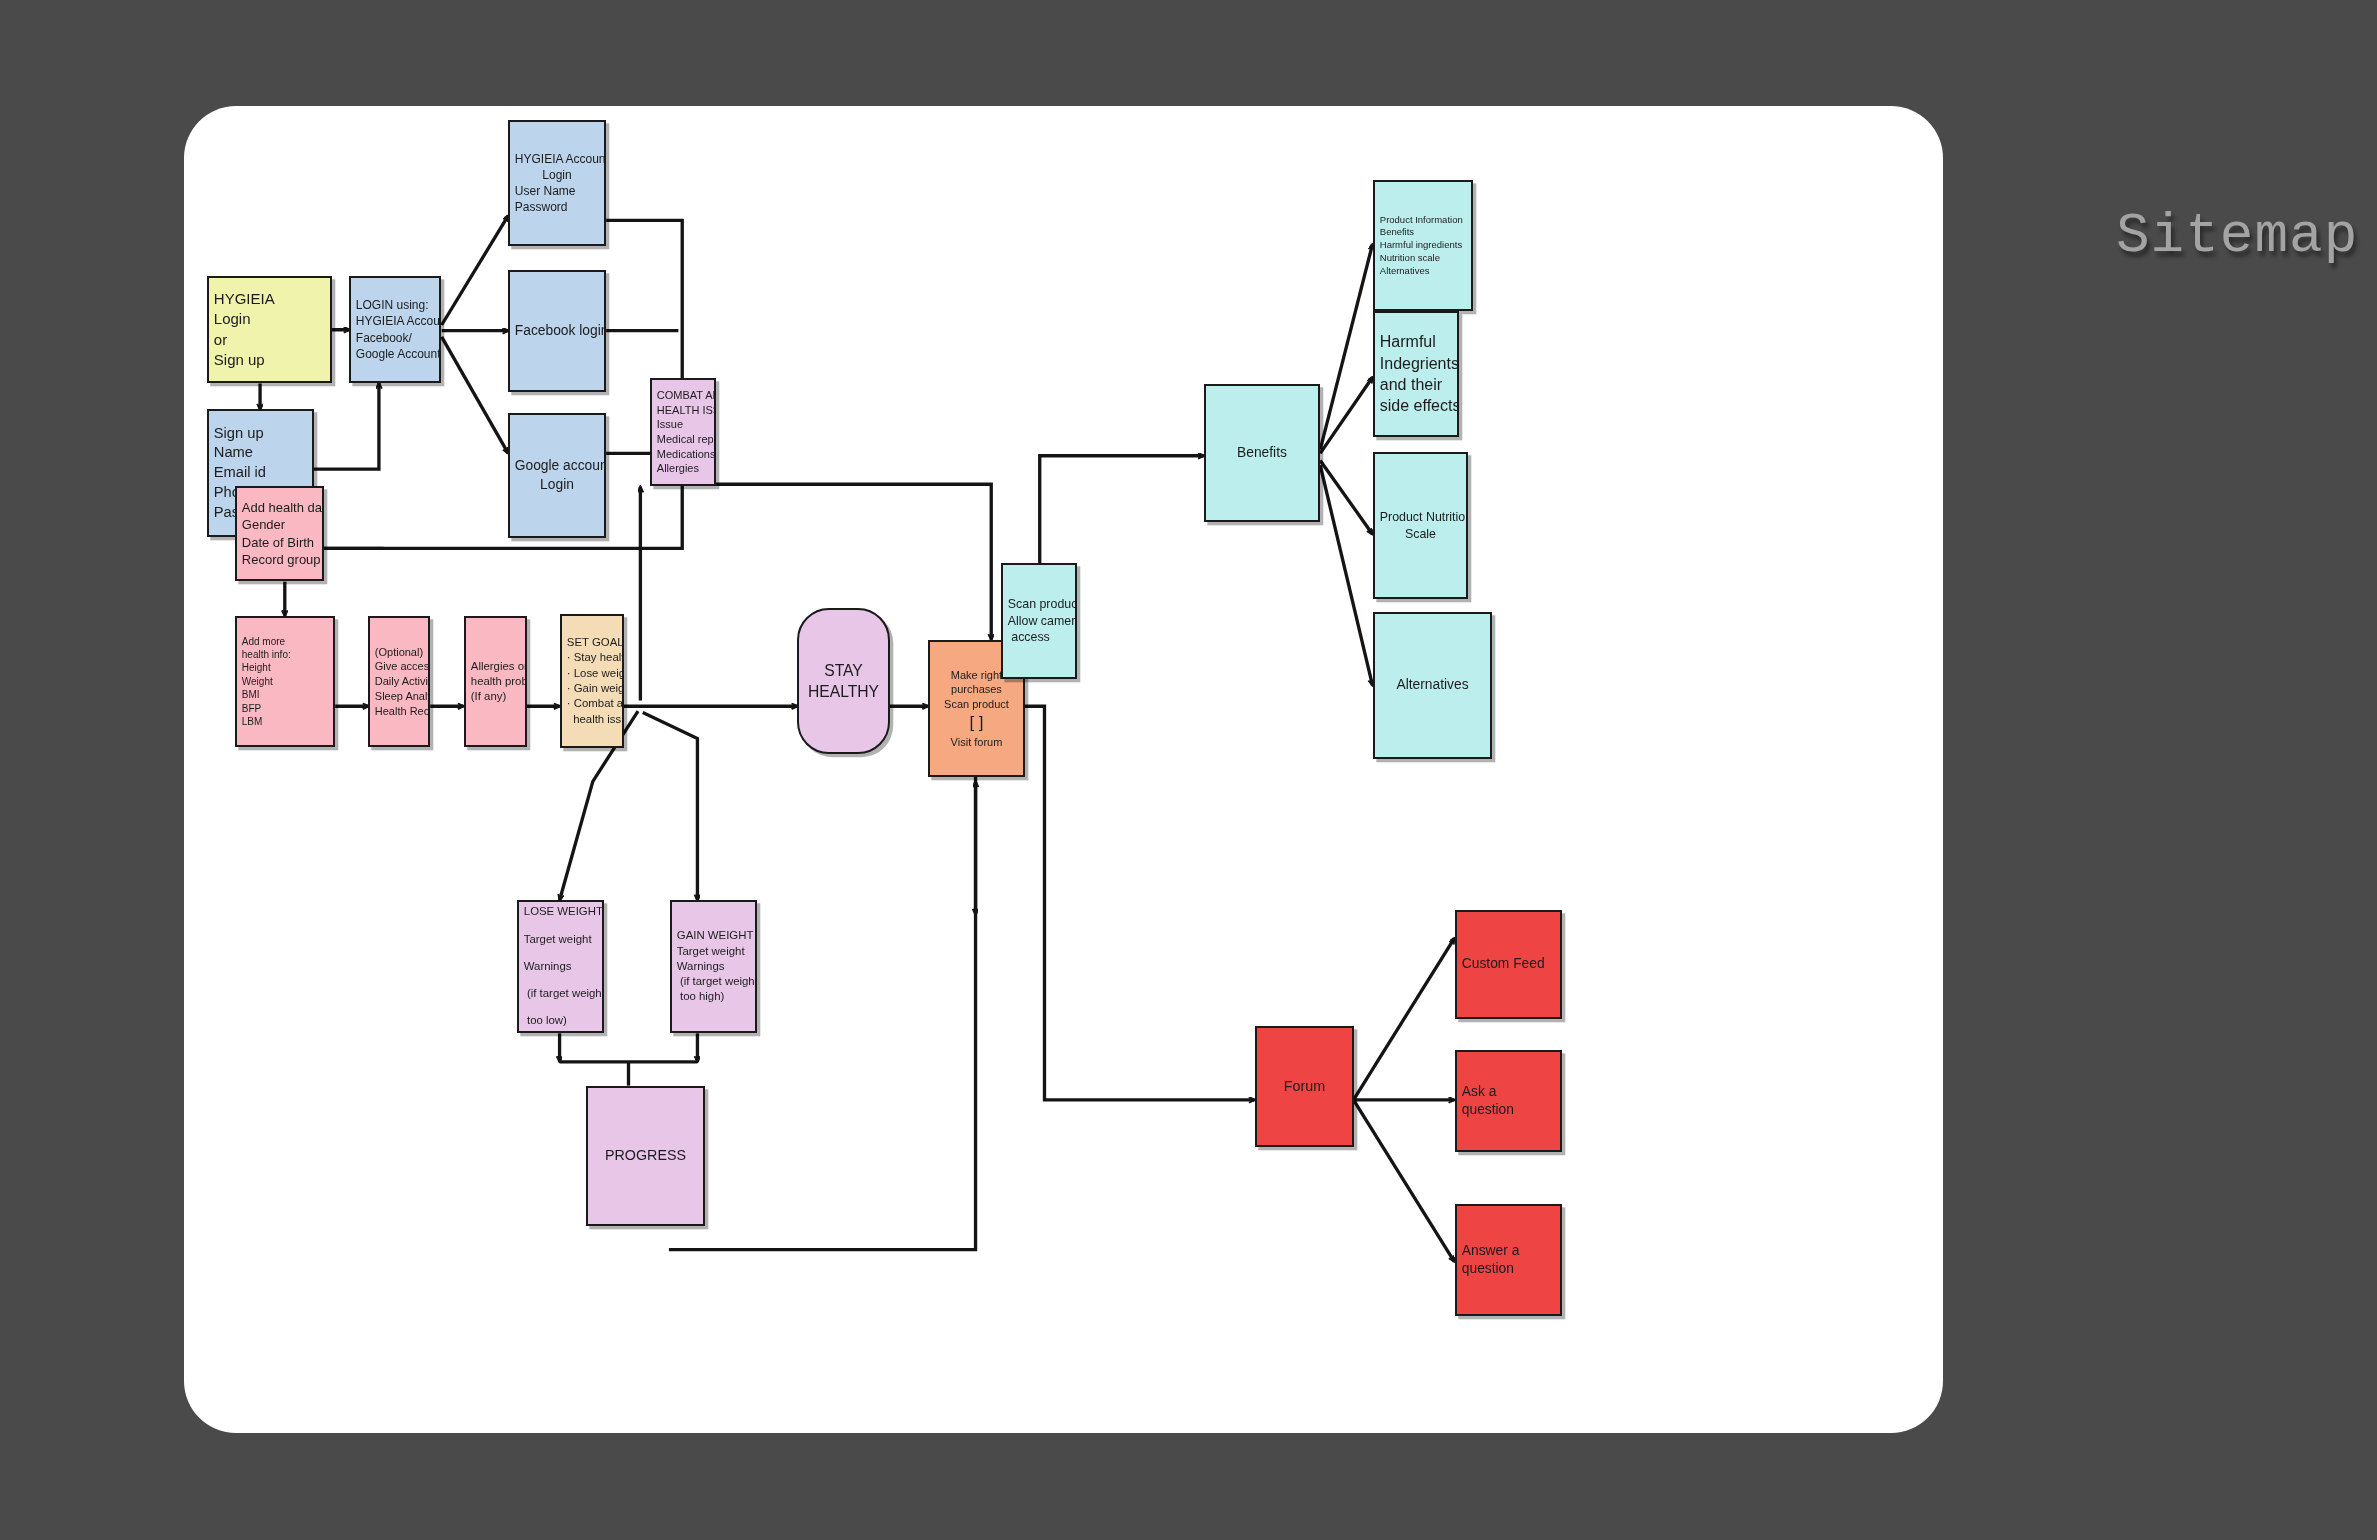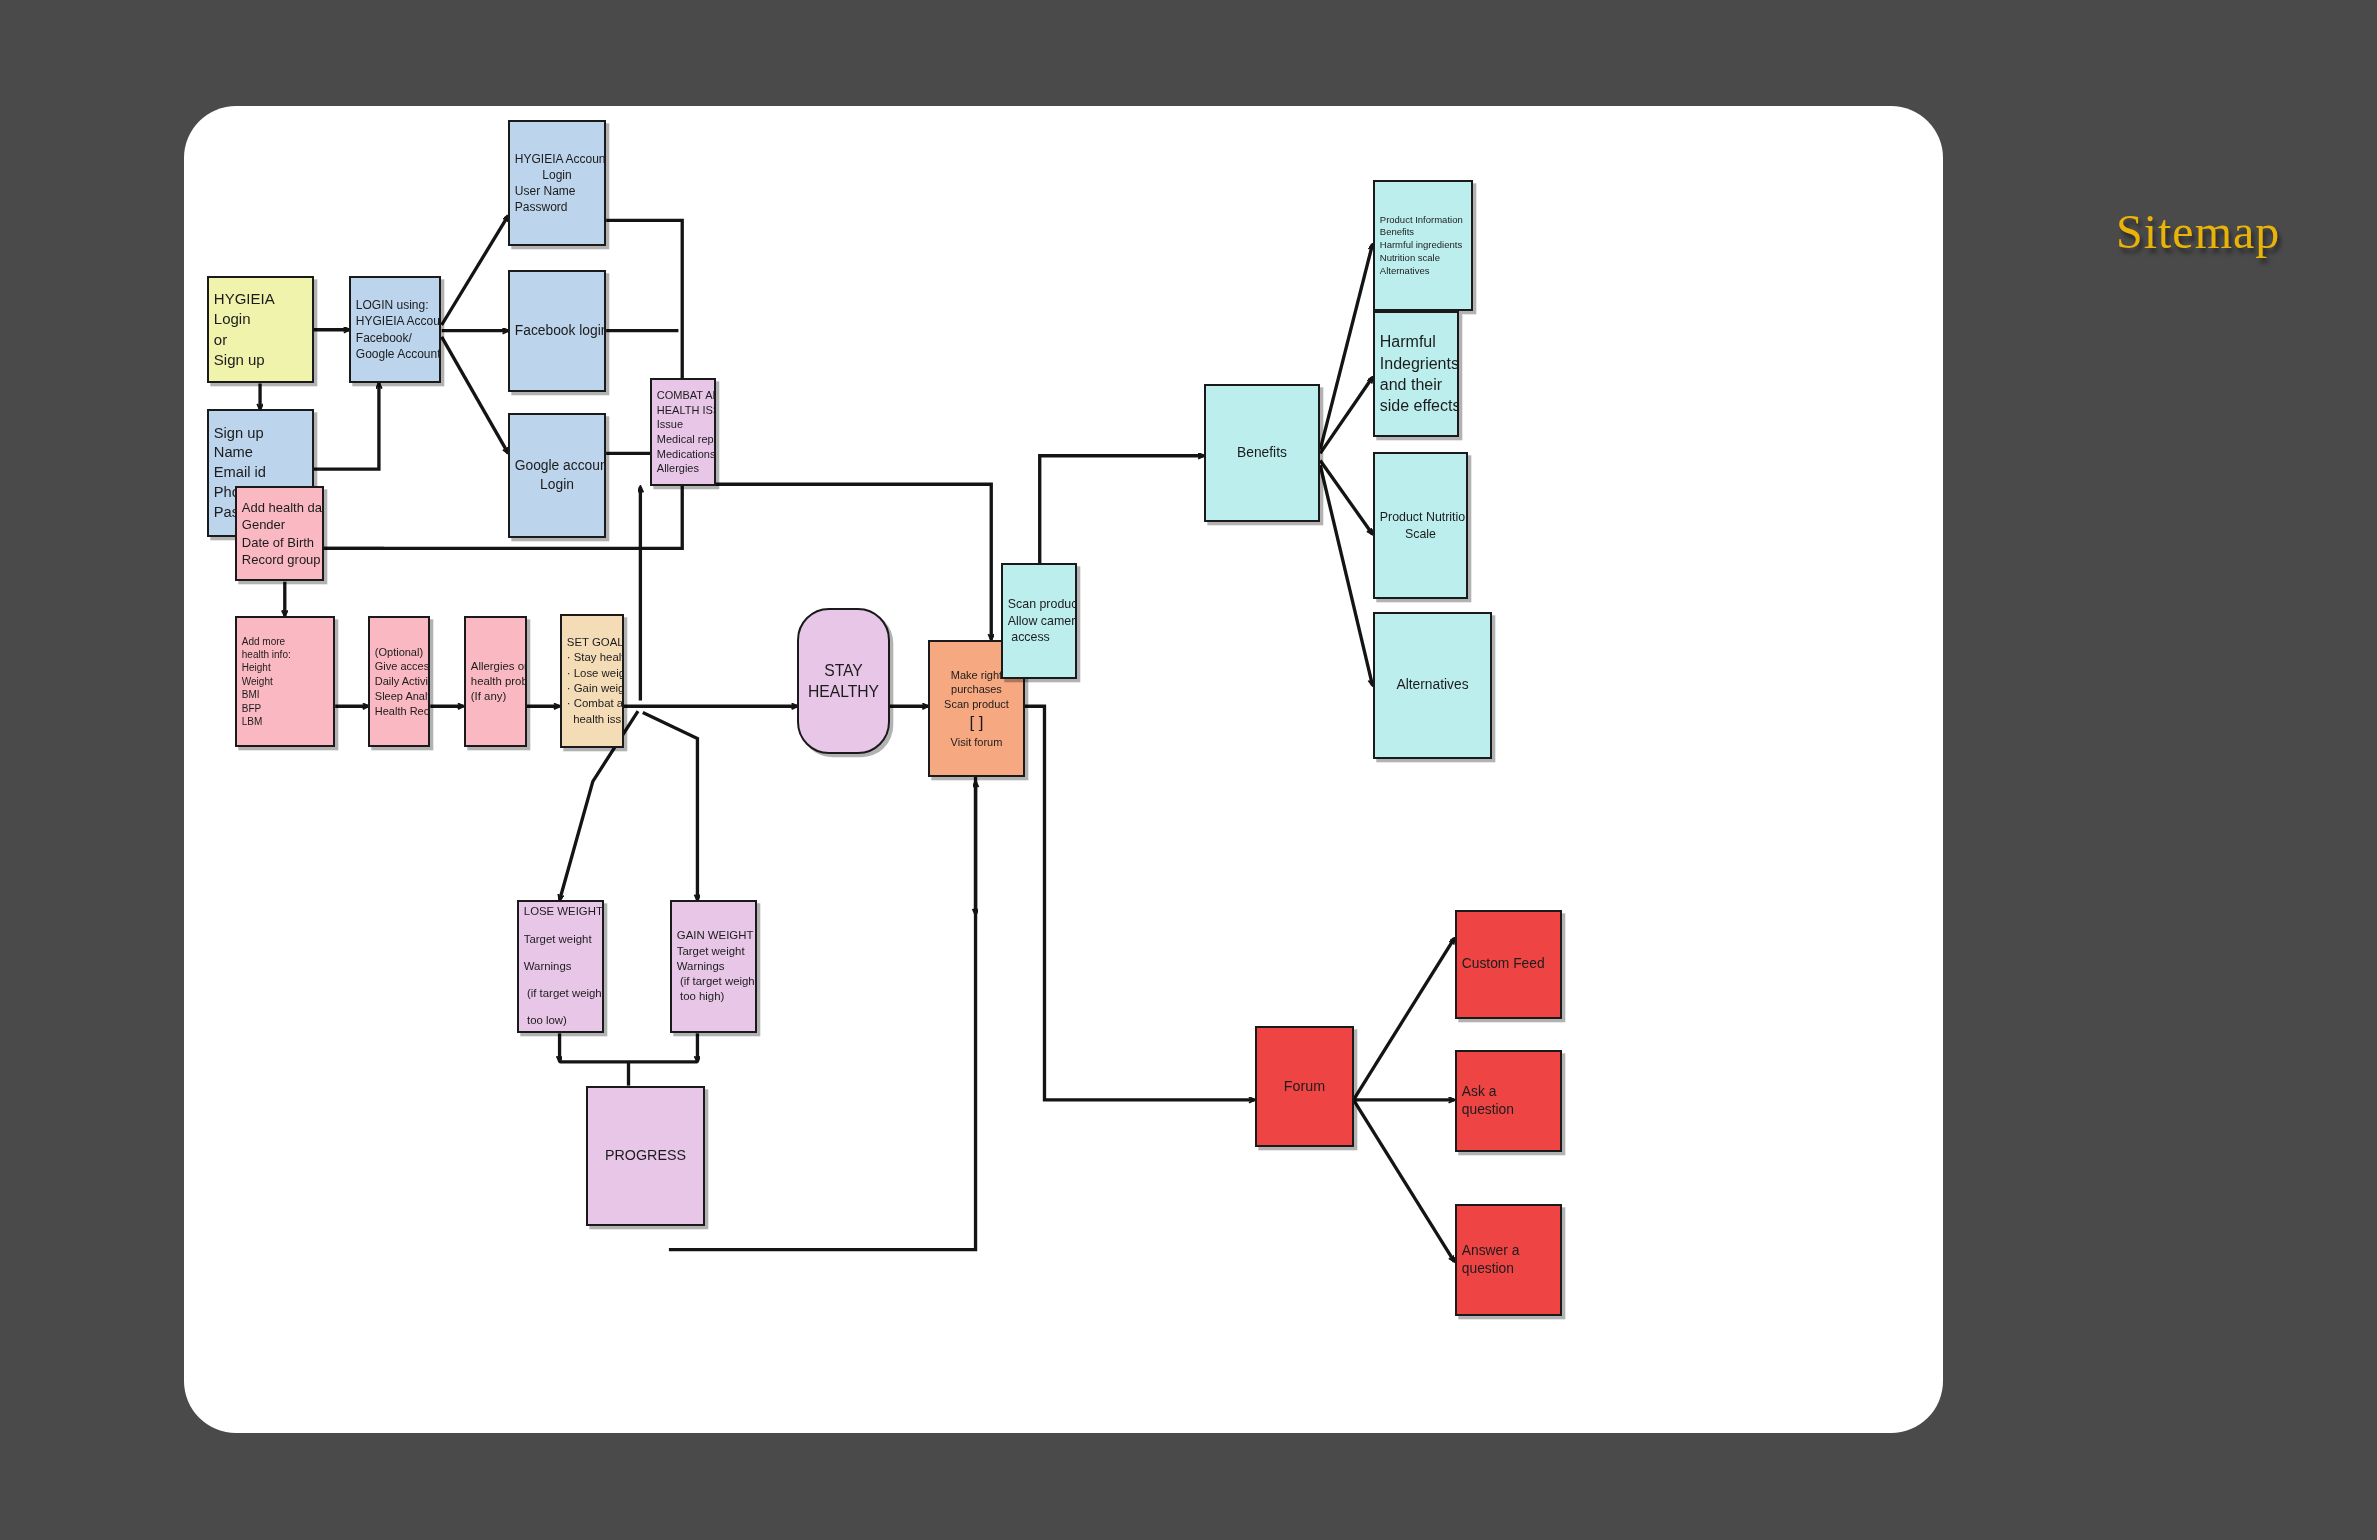--- a/index.html
+++ b/index.html
@@ -47,23 +47,23 @@
     overflow: hidden;
   }
   .node .ln { display: block; white-space: pre; }
   .pad { padding: 0 4.8px; }
   .ctr { text-align: center; }
   .lft { text-align: left; }
   .title-sitemap {
     position: absolute;
     left: 2116px;
     top: 204px;
-    font-family: Liberation Serif, serif;
-    font-size: 48px;
-    color: #eab308;
+    font-family: Liberation Mono, monospace;
+    font-size: 56px;
+    color: #a3a3a3;
     letter-spacing: 1px;
     text-shadow: 2.9px 4.8px 4.3px rgba(0,0,0,0.45);
     white-space: nowrap;
   }
   
   .c-yellow { background:#eff3ab; }
   .c-blue   { background:#bcd4ec; }
   .c-pink   { background:#f9b8c2; }
   .c-tan    { background:#f3dcb6; }
   .c-violet { background:#e7c6e8; }
@@ -155,21 +155,21 @@
 
         <path d="M 790,2010 L 1080,2010"></path>
         <path d="M 935,2010 L 935,2060"></path>
       </g>
 
       <g fill="none" stroke="#141414" stroke-width="7" marker-end="url(#ah)">
         <path d="M 420,930 L 276,930"></path>
       </g>
     </svg>
 
-    <div class="node c-yellow pad lft" style="left:23px; top:170px; width:107px; height:107px; font-size:15px;">
+    <div class="node c-yellow pad lft" style="left:23px; top:170px; width:125px; height:107px; font-size:15px;">
       <span class="ln">HYGIEIA</span>
       <span class="ln"></span>
       <span class="ln">Login</span>
       <span class="ln">or</span>
       <span class="ln">Sign up</span>
     </div>
 
     <div class="node c-blue pad lft" style="left:165px; top:170px; width:92px; height:107px; font-size:12px;">
       <span class="ln">LOGIN using:</span>
       <span class="ln">HYGIEIA Account/</span>

